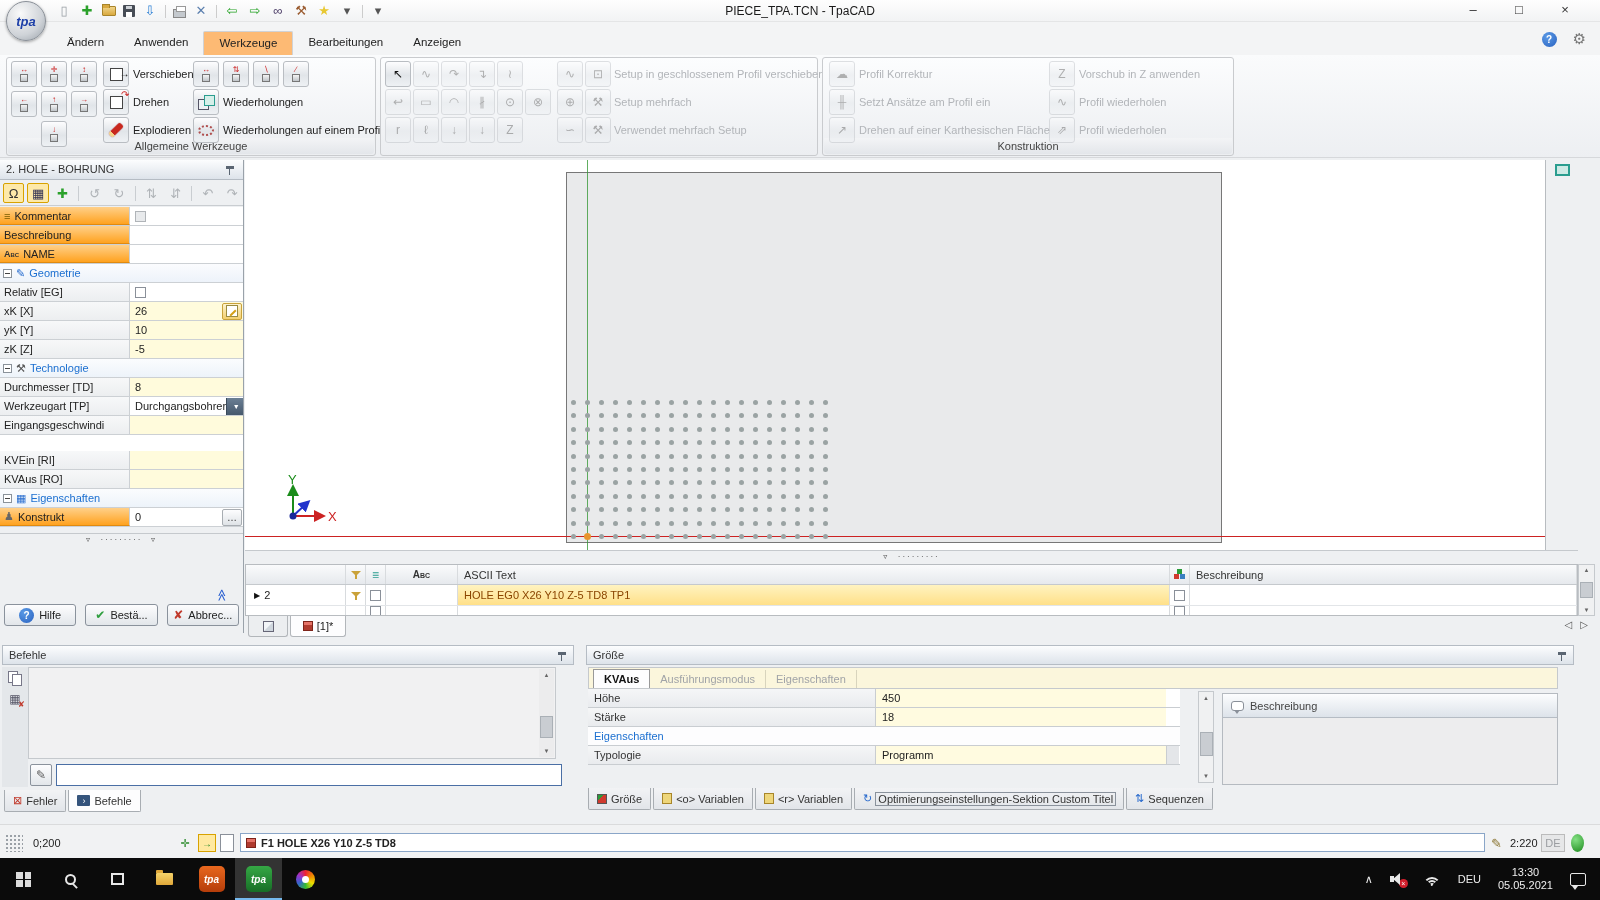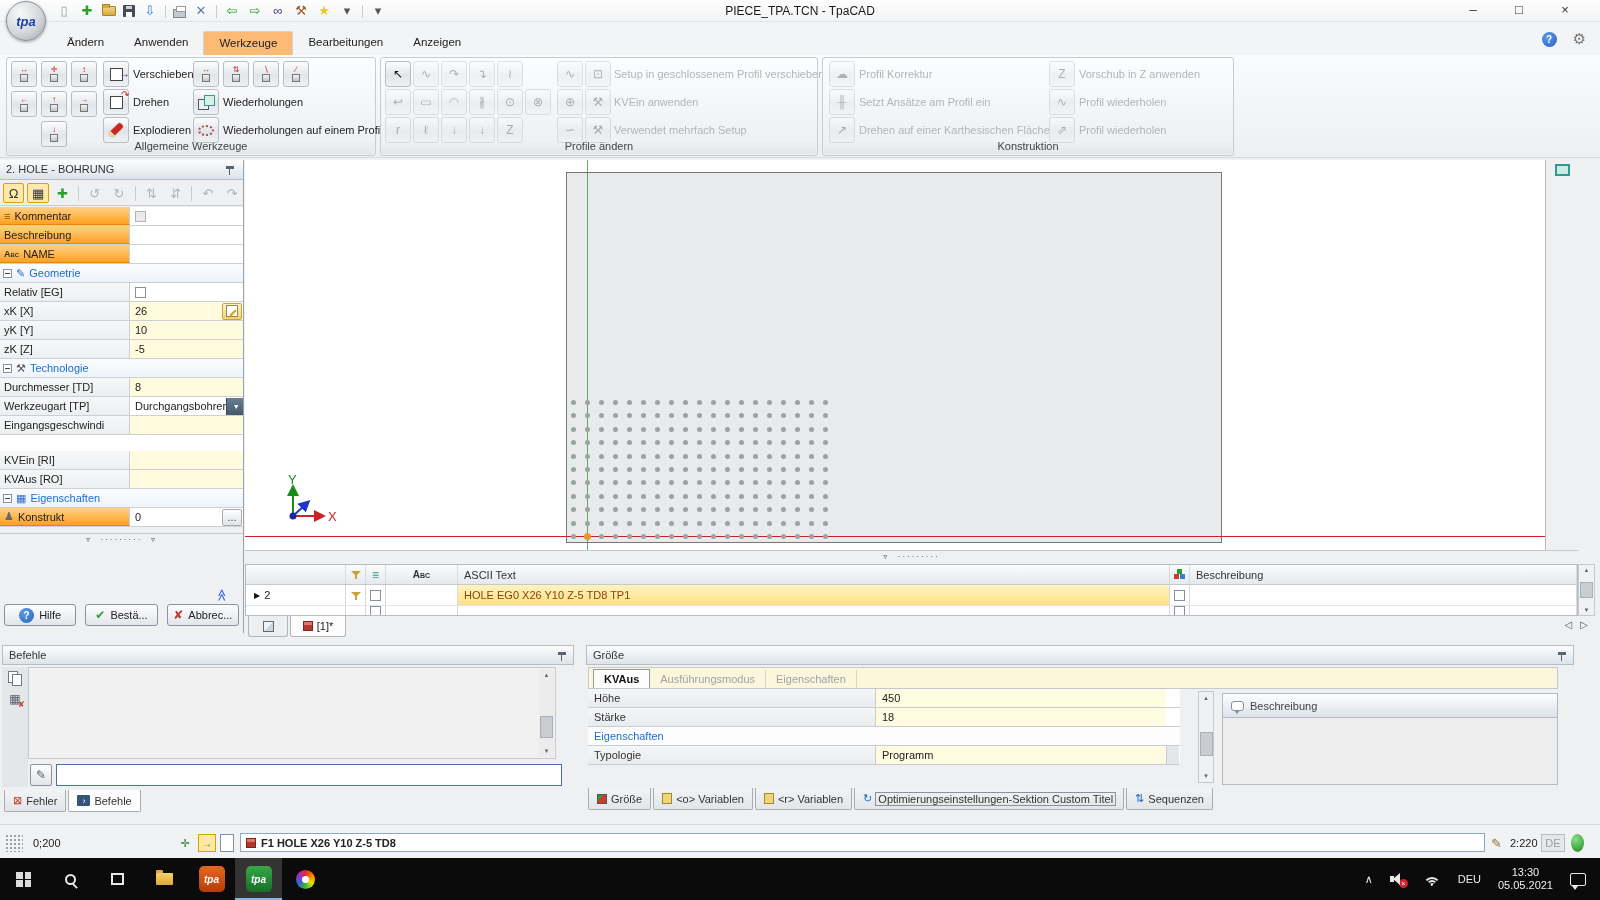--- a/index.html
+++ b/index.html
@@ -332,21 +332,20 @@
         <div class="rbtn" style="left: 186px; top: 31px;">
           <span class="icx sh-dupe"></span>
         </div>
         <div class="rlabel" style="left: 216px; top: 31px;">Wiederholungen</div>
         <div class="rbtn" style="left: 186px; top: 59px;">
           <span class="icx sh-dotprofile"></span>
         </div>
         <div class="rlabel" style="left: 216px; top: 59px;">Wiederholungen auf einem Profil</div>
       </div>
     <div class="rgroup" id="rg2">
-      <div class="glabel">Profile ändern</div>
     <div class="rbtn" style="left: 4px; top: 3px;">
           <span class="g" style="color: rgb(17, 17, 17);">↖</span>
         </div>
         <div class="rbtn dis" style="left: 32px; top: 3px;">
           <span class="g">∿</span>
         </div>
         <div class="rbtn dis" style="left: 60px; top: 3px;">
           <span class="g">↷</span>
         </div>
         <div class="rbtn dis" style="left: 88px; top: 3px;">
@@ -397,21 +396,21 @@
         <div class="rbtn dis" style="left: 176px; top: 59px;">
           <span class="g">∽</span>
         </div>
         <div class="rbtn dis" style="left: 204px; top: 3px;">
           <span class="g">⊡</span>
         </div>
         <div class="rlabel dis" style="left: 233px; top: 3px;">Setup in geschlossenem Profil verschieben</div>
         <div class="rbtn dis" style="left: 204px; top: 31px;">
           <span class="g">⚒</span>
         </div>
-        <div class="rlabel dis" style="left: 233px; top: 31px;">KVEin anwenden</div>
+        <div class="rlabel dis" style="left: 233px; top: 31px;">Setup mehrfach</div>
         <div class="rbtn dis" style="left: 204px; top: 59px;">
           <span class="g">⚒</span>
         </div>
         <div class="rlabel dis" style="left: 233px; top: 59px;">Verwendet mehrfach Setup</div>
       </div>
     <div class="rgroup" id="rg3">
       <div class="glabel">Konstruktion</div>
     <div class="rbtn dis" style="left: 6px; top: 3px;">
           <span class="g">☁</span>
         </div>

